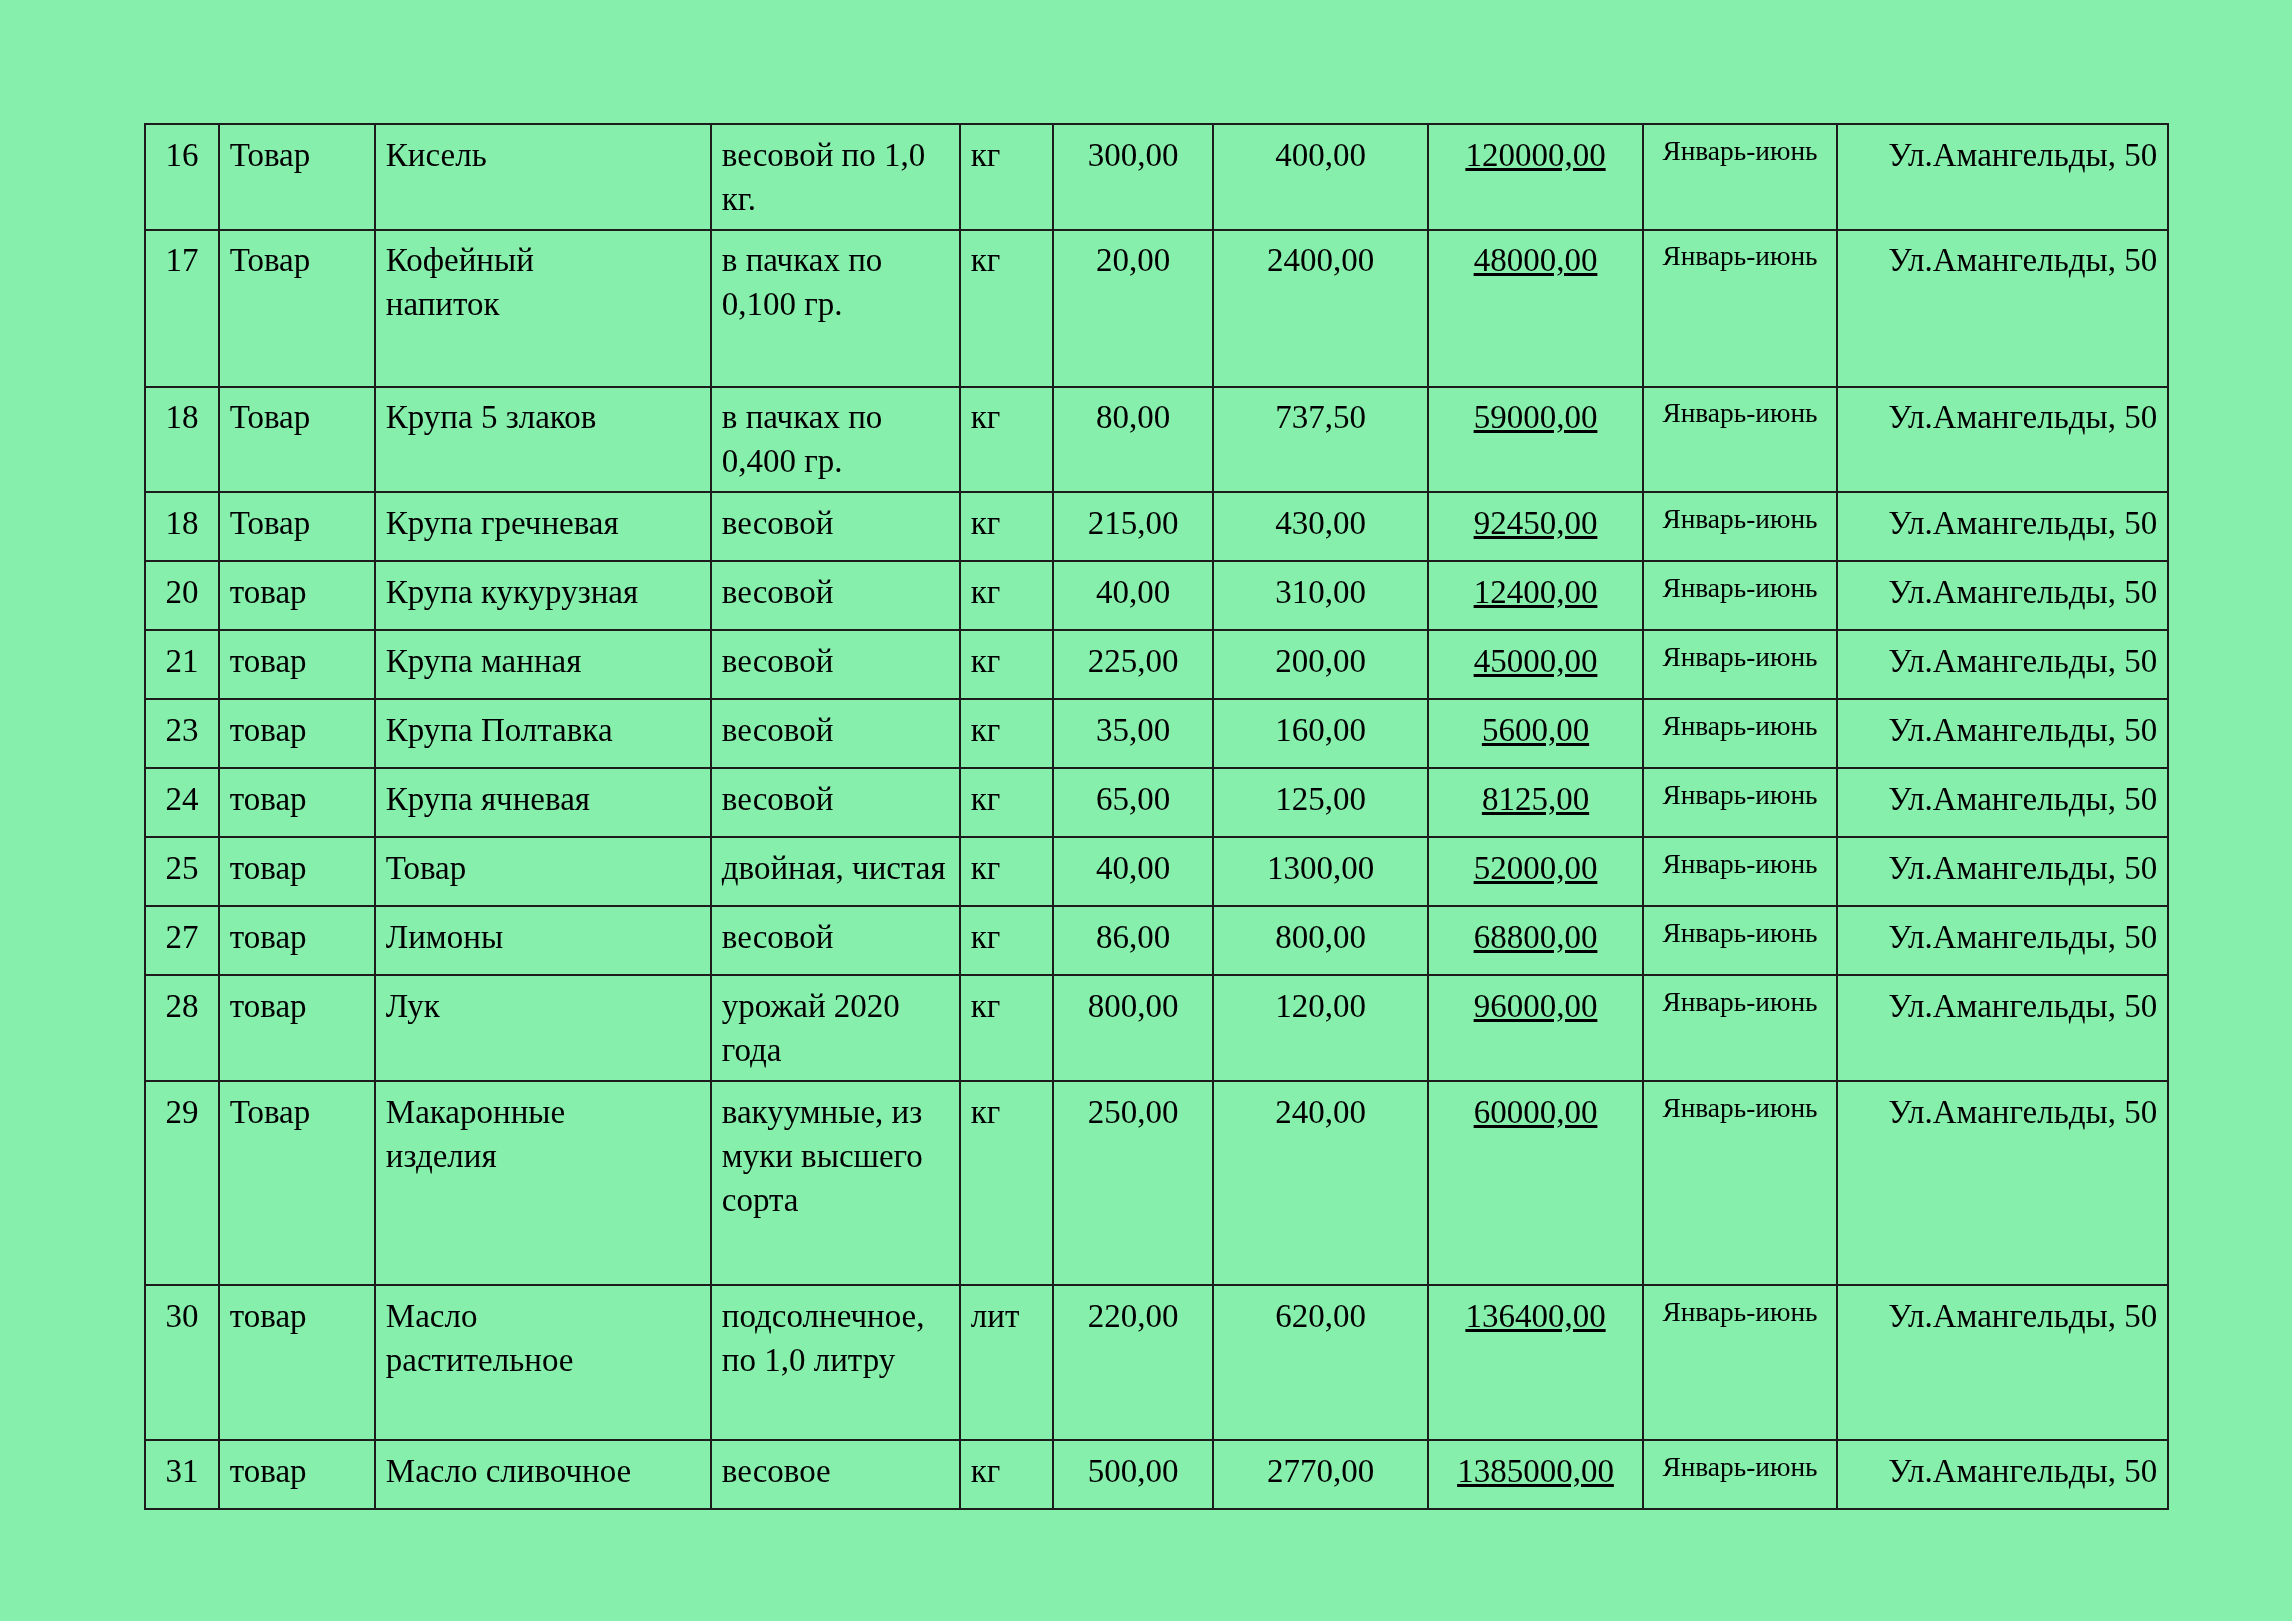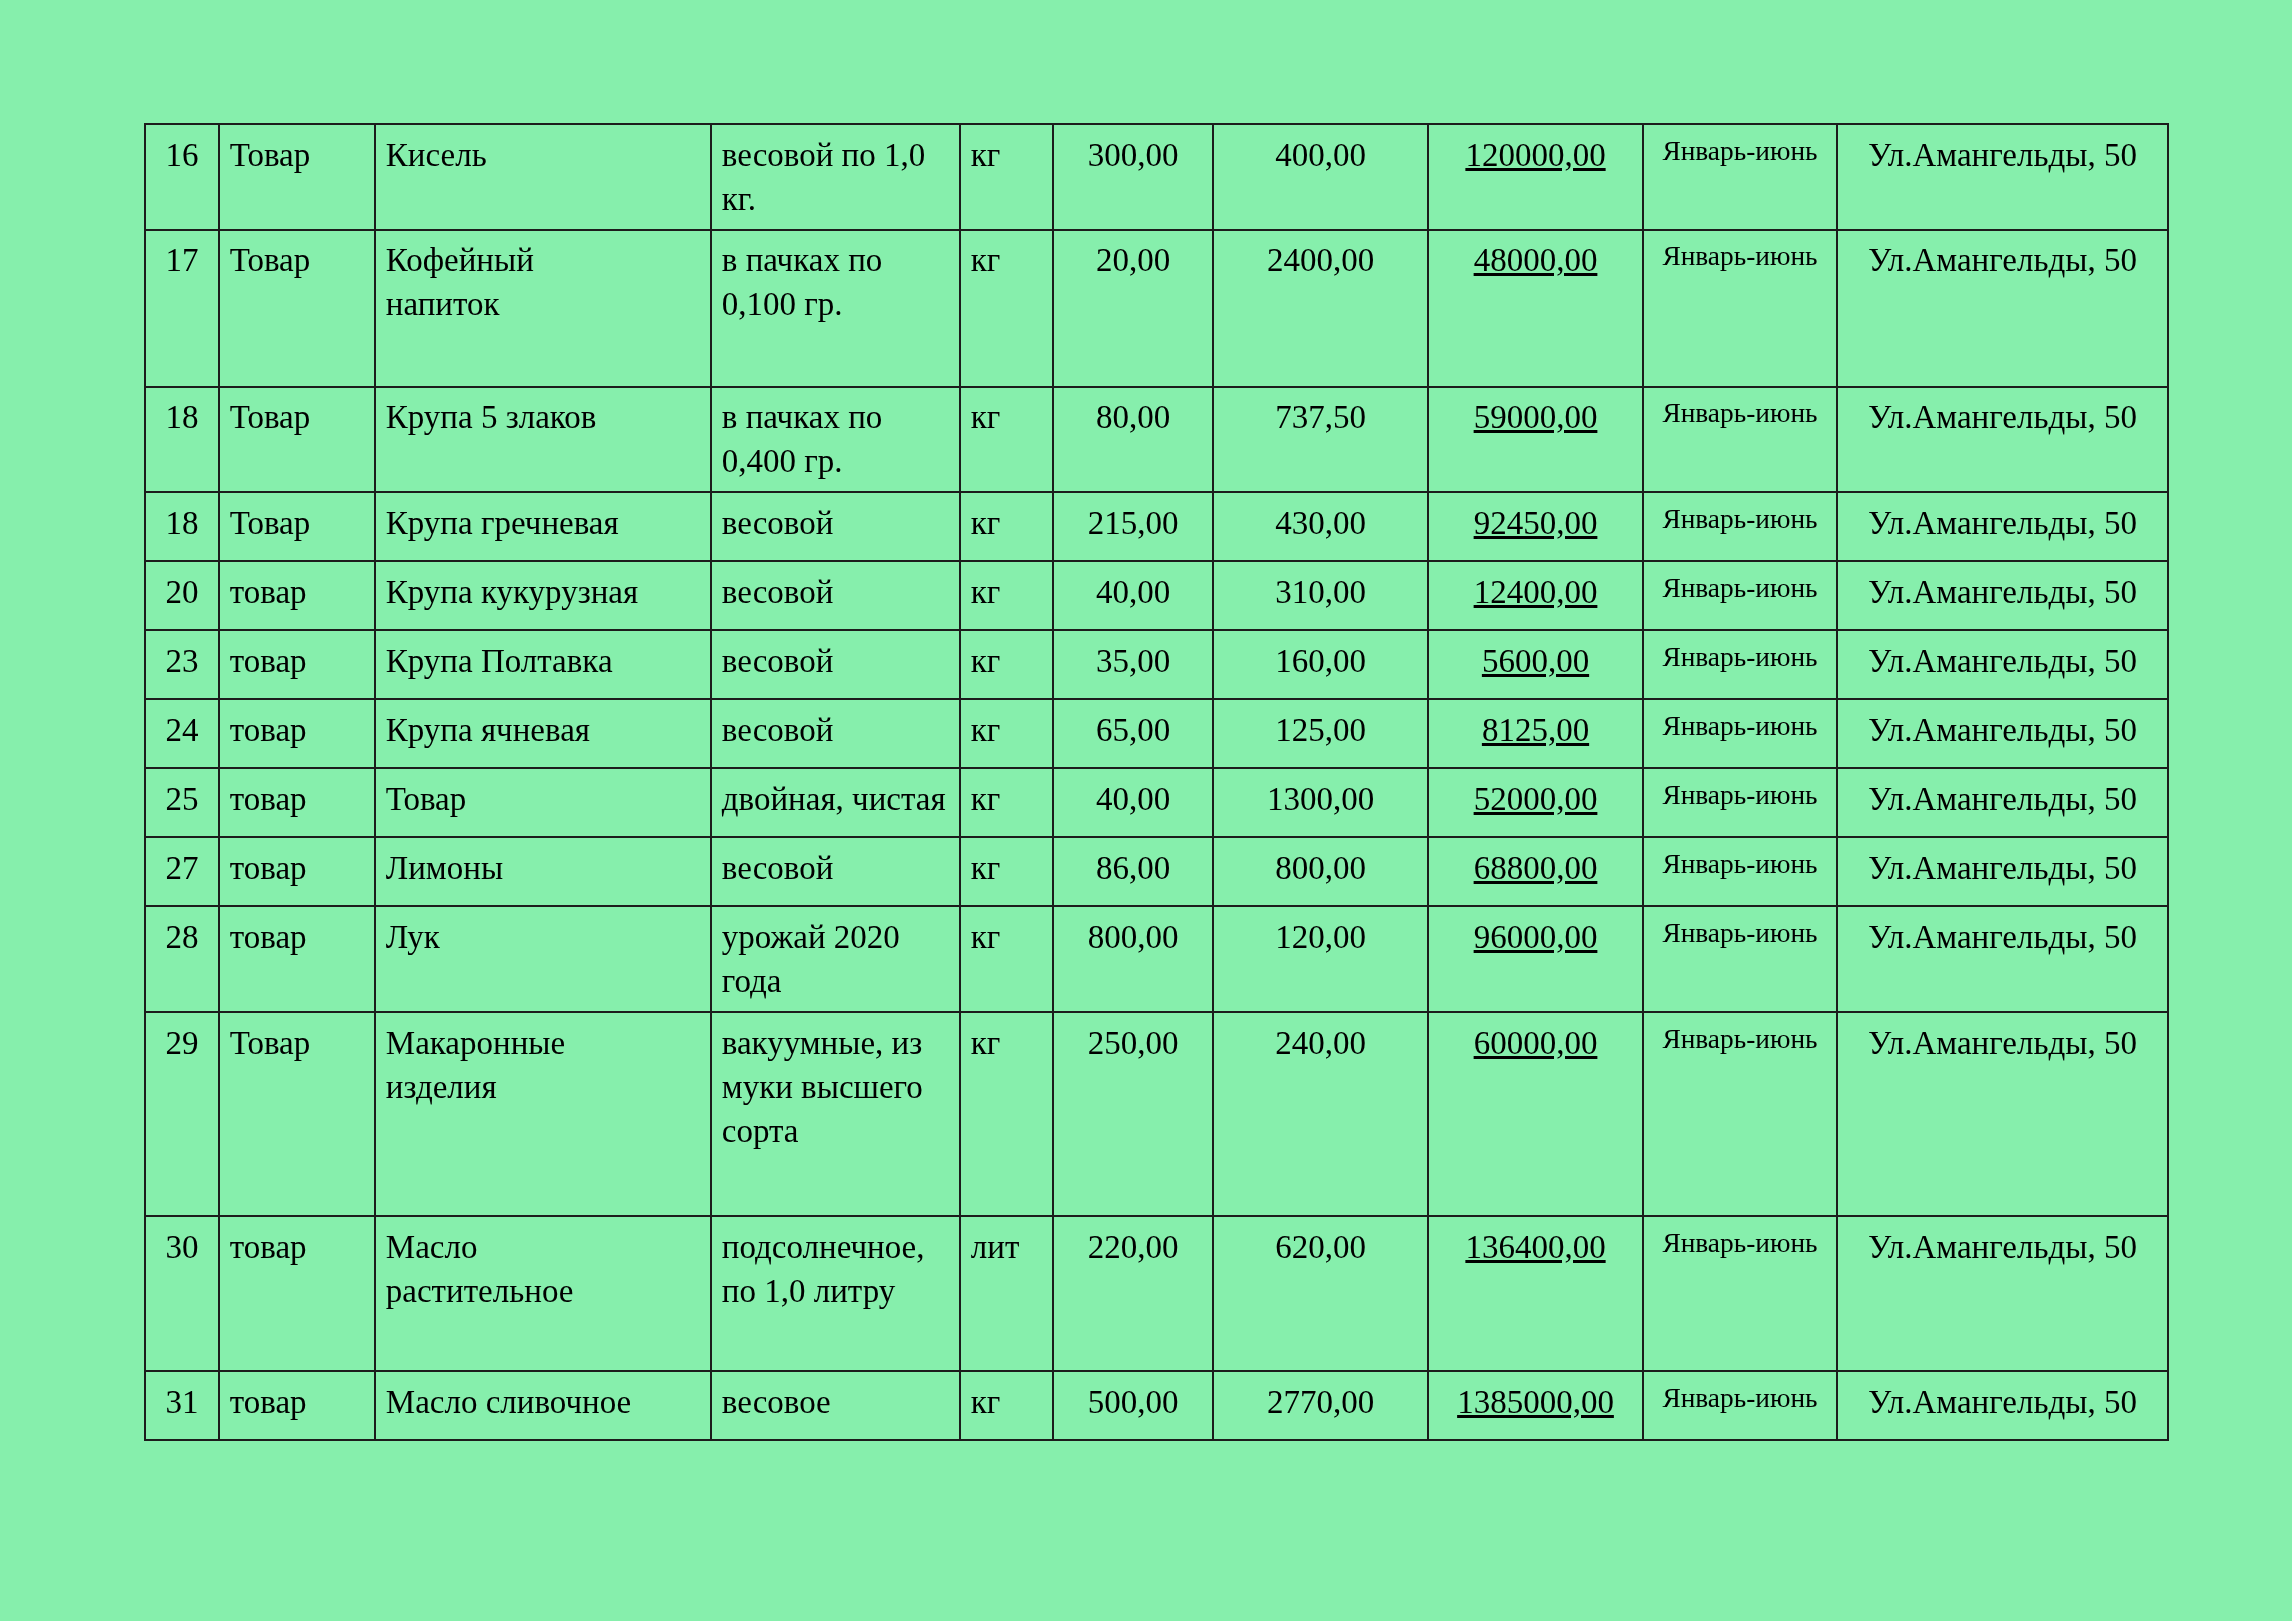--- a/index.html
+++ b/index.html
@@ -38,21 +38,21 @@
   tr.doc-row { height: 69px; }
   td.c-num      { text-align: center; padding-left: 2px; padding-right: 2px; }
   td.c-type     { text-align: left; }
   td.c-name     { vertical-align: bottom; white-space: pre-line; padding-bottom: 5.9px; }
   td.c-desc     { white-space: pre-line; }
   td.c-unit     { text-align: left; }
   td.c-qty      { text-align: center; vertical-align: bottom; padding-bottom: 5.9px; }
   td.c-price    { text-align: center; vertical-align: middle; }
   td.c-total    { text-align: center; vertical-align: middle; text-decoration: underline; }
   td.c-period   { text-align: center; font-size: 27.4px; line-height: 36px; padding-top: 9.8px; }
-  td.c-address  { text-align: center; }
+  td.c-address  { text-align: right; }
 </style>
 </head>
 <body>
 
 <div class="page">
   <table class="doc-table">
     <colgroup>
       <col style="width:74px">
       <col style="width:156px">
       <col style="width:336px">
@@ -123,20 +123,32 @@
     <td class="c-name">Крупа кукурузная</td>
     <td class="c-desc">весовой</td>
     <td class="c-unit">кг</td>
     <td class="c-qty">40,00</td>
     <td class="c-price">310,00</td>
     <td class="c-total">12400,00</td>
     <td class="c-period">Январь-июнь</td>
     <td class="c-address">Ул.Амангельды, 50</td>
   </tr>
         <tr class="doc-row">
+    <td class="c-num">21</td>
+    <td class="c-type">товар</td>
+    <td class="c-name">Крупа манная</td>
+    <td class="c-desc">весовой</td>
+    <td class="c-unit">кг</td>
+    <td class="c-qty">225,00</td>
+    <td class="c-price">200,00</td>
+    <td class="c-total">45000,00</td>
+    <td class="c-period">Январь-июнь</td>
+    <td class="c-address">Ул.Амангельды, 50</td>
+  </tr>
+        <tr class="doc-row">
     <td class="c-num">23</td>
     <td class="c-type">товар</td>
     <td class="c-name">Крупа Полтавка</td>
     <td class="c-desc">весовой</td>
     <td class="c-unit">кг</td>
     <td class="c-qty">35,00</td>
     <td class="c-price">160,00</td>
     <td class="c-total">5600,00</td>
     <td class="c-period">Январь-июнь</td>
     <td class="c-address">Ул.Амангельды, 50</td>

